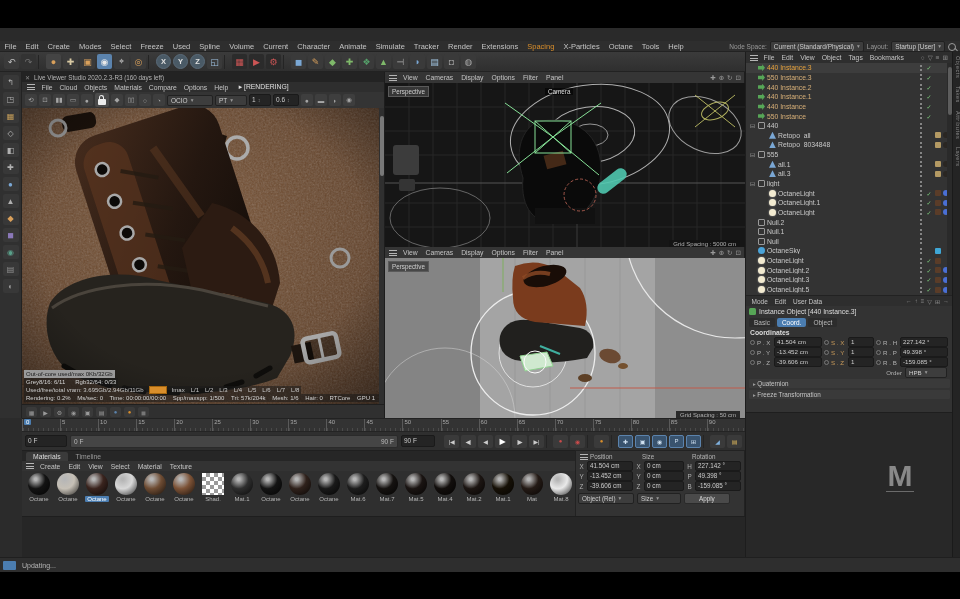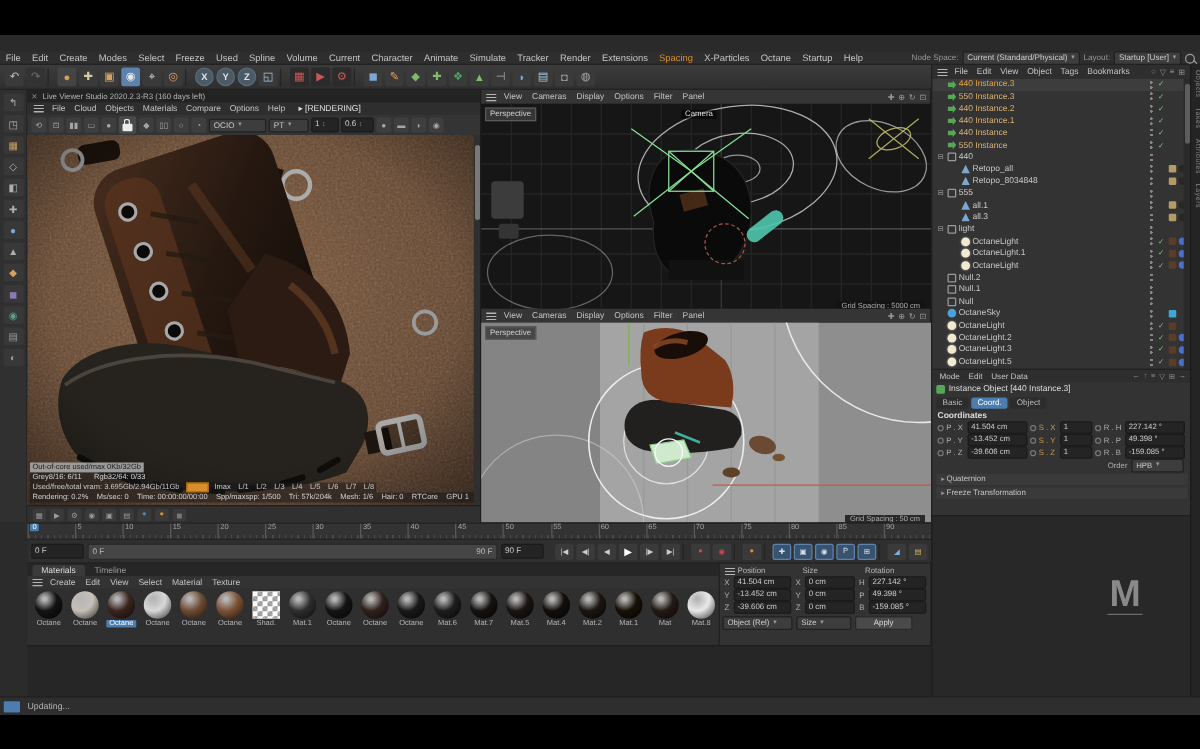--- a/index.html
+++ b/index.html
@@ -248,21 +248,21 @@
         <span class="mi">Render</span>
 
         <span class="mi">Extensions</span>
 
         <span class="mi orange">Spacing</span>
 
         <span class="mi">X-Particles</span>
 
         <span class="mi">Octane</span>
 
-        <span class="mi">Startup</span>
+        <span class="mi">Tools</span>
 
         <span class="mi">Help</span>
       </div>
     <div class="menubar abs" style="background:transparent;border:none;pointer-events:none;">
       <span class="nodespace" style="pointer-events:auto;">
         <span class="nslabel">Node Space:</span>
         <span class="dd">Current (Standard/Physical)</span>
         <span class="nslabel">Layout:</span>
         <span class="dd">Startup [User]</span>
         <span class="mag"></span>

